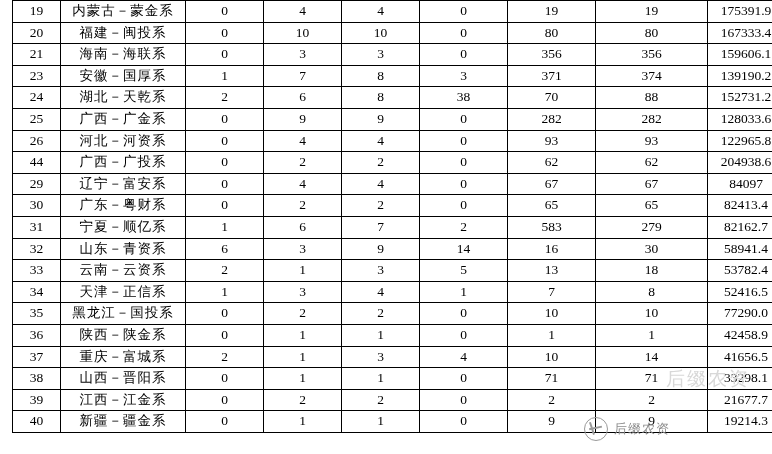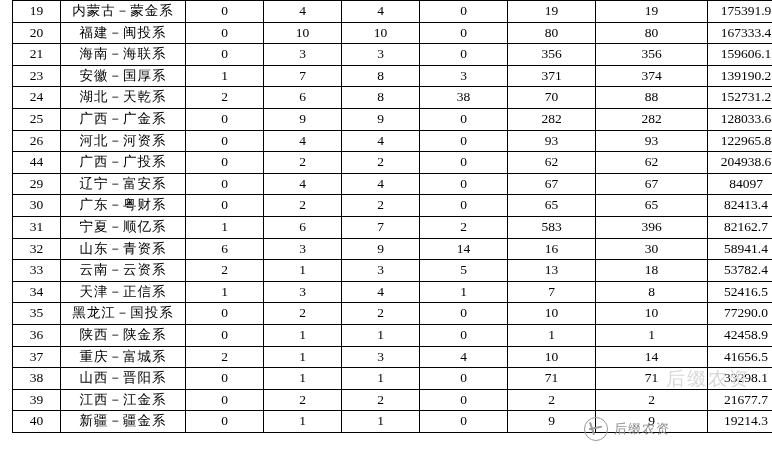--- a/index.html
+++ b/index.html
@@ -225,21 +225,21 @@
         <td>82413.4</td>
       </tr>
       <tr>
         <td>31</td>
         <td class="name">宁夏－顺亿系</td>
         <td>1</td>
         <td>6</td>
         <td>7</td>
         <td>2</td>
         <td>583</td>
-        <td>396</td>
+        <td>279</td>
         <td>82162.7</td>
       </tr>
       <tr>
         <td>32</td>
         <td class="name">山东－青资系</td>
         <td>6</td>
         <td>3</td>
         <td>9</td>
         <td>14</td>
         <td>16</td>

